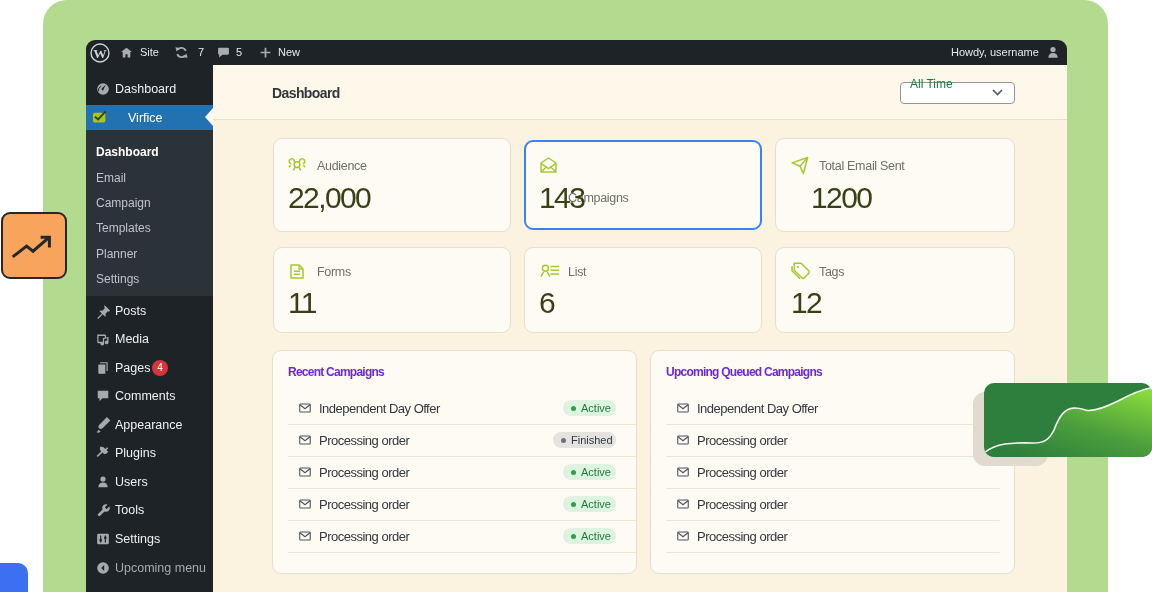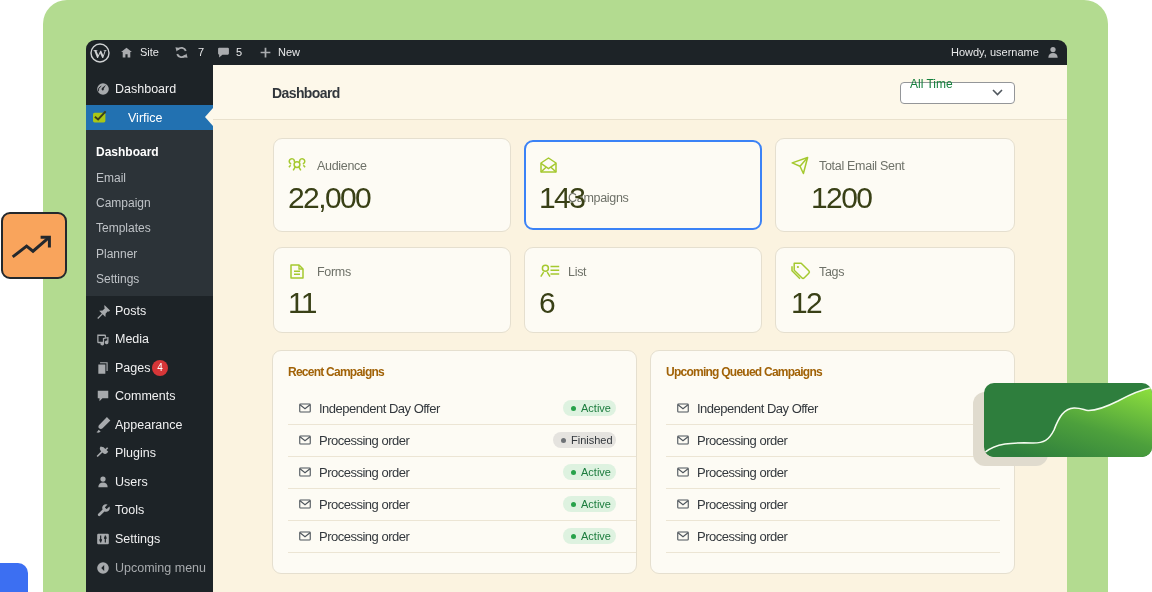--- a/index.html
+++ b/index.html
@@ -21,21 +21,21 @@
   #vactive { left:86px; top:105px; width:127px; height:25px; background:#2271b1; z-index:6; }
   #notch { left:205px; top:108px; width:0; height:0; border-top:9px solid transparent; border-bottom:9px solid transparent; border-right:8px solid #fdf8ea; z-index:6; }
 
   #header { left:213px; top:65px; width:854px; height:55px; background:#fdf8ea; border-bottom:1px solid #e9e1cd; z-index:4; }
   #content { left:213px; top:120px; width:854px; height:472px; background:#fbf3e0; z-index:3; }
 
   .card { position:absolute; background:#fdfbf4; border:1px solid #e5dfcf; border-radius:9px; z-index:6; }
   .cardlabel { position:absolute; font-size:12.5px; letter-spacing:-0.3px; color:#6e7168; z-index:7; }
   .cardnum { position:absolute; font-size:30px; color:#394016; letter-spacing:-1.6px; z-index:7; }
   .panel { position:absolute; background:#fdfbf4; border:1px solid #e5dfcf; border-radius:9px; z-index:6; }
-  .ptitle { position:absolute; font-size:12px; font-weight:bold; letter-spacing:-0.75px; color:#a16207; z-index:7; }
+  .ptitle { position:absolute; font-size:12px; font-weight:bold; letter-spacing:-0.75px; color:#6d28d9; z-index:7; }
   .rowtxt { position:absolute; font-size:13px; letter-spacing:-0.5px; color:#33383d; z-index:7; }
   .sep { position:absolute; height:1px; background:#ece5d4; z-index:7; }
   .badge { position:absolute; height:16px; border-radius:8px; font-size:11px; display:flex; align-items:center; z-index:7; }
   .badge .dot { width:5px; height:5px; border-radius:50%; margin-right:5px; }
 
   
   .abtxt { position:absolute; color:#e8e9ea; font-size:11px; z-index:7; }
   .menuitem { position:absolute; color:#f0f0f1; font-size:12.5px; z-index:7; }
   .submenuitem { position:absolute; color:#bfc3c7; font-size:12px; z-index:7; }
   svg { position:absolute; overflow:visible; z-index:7; }

